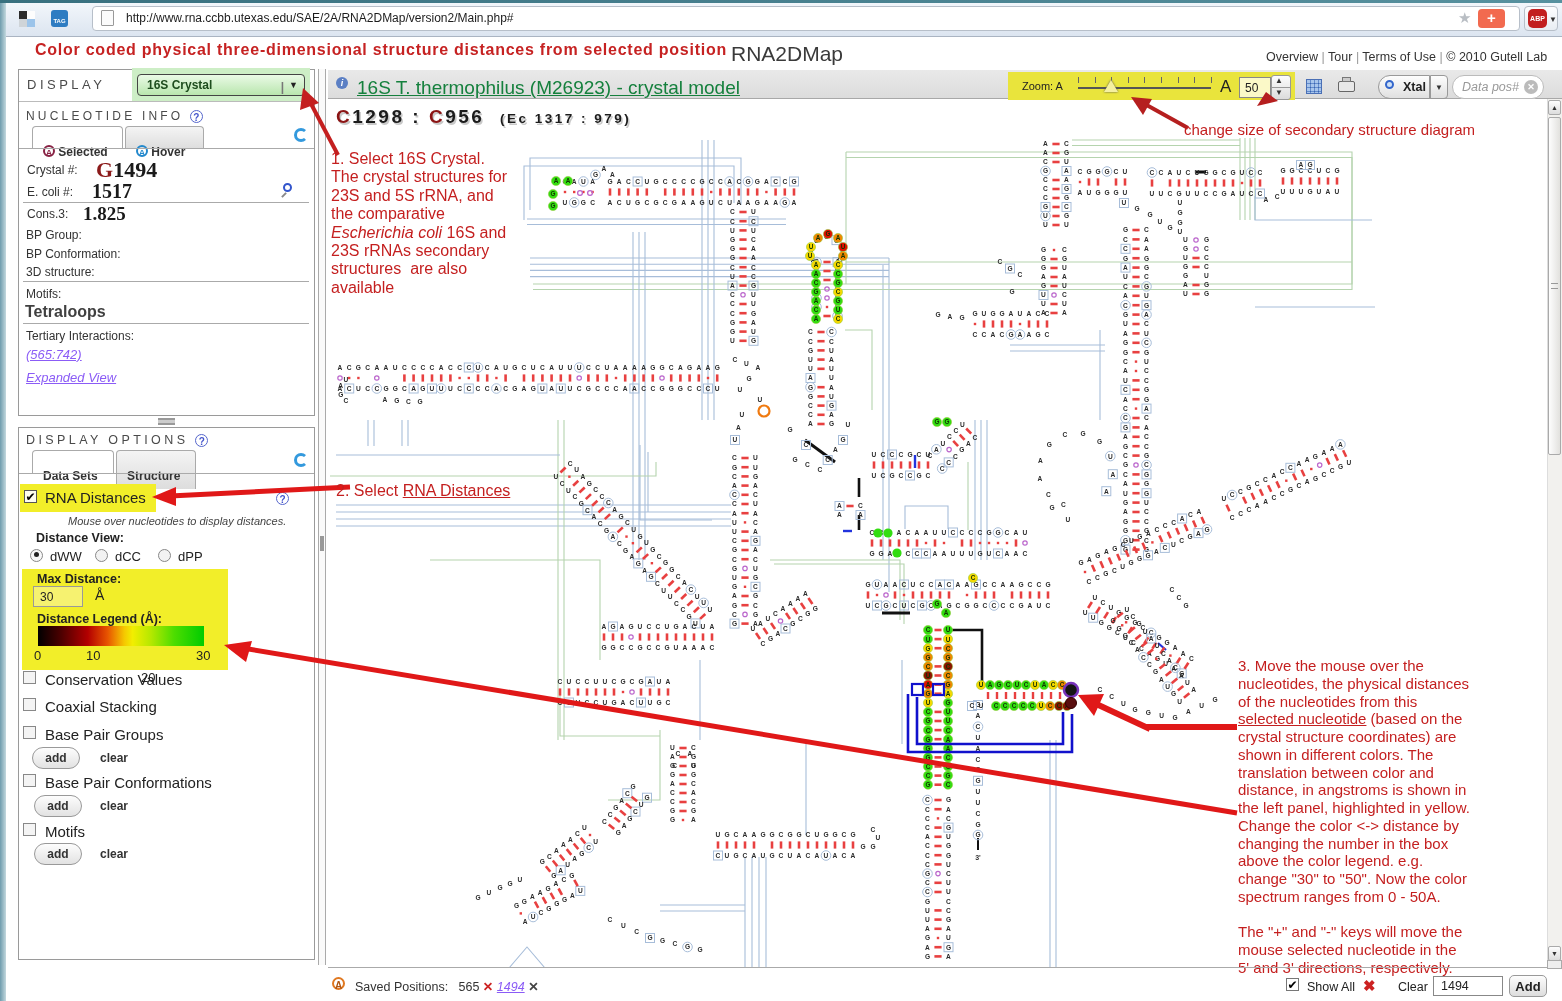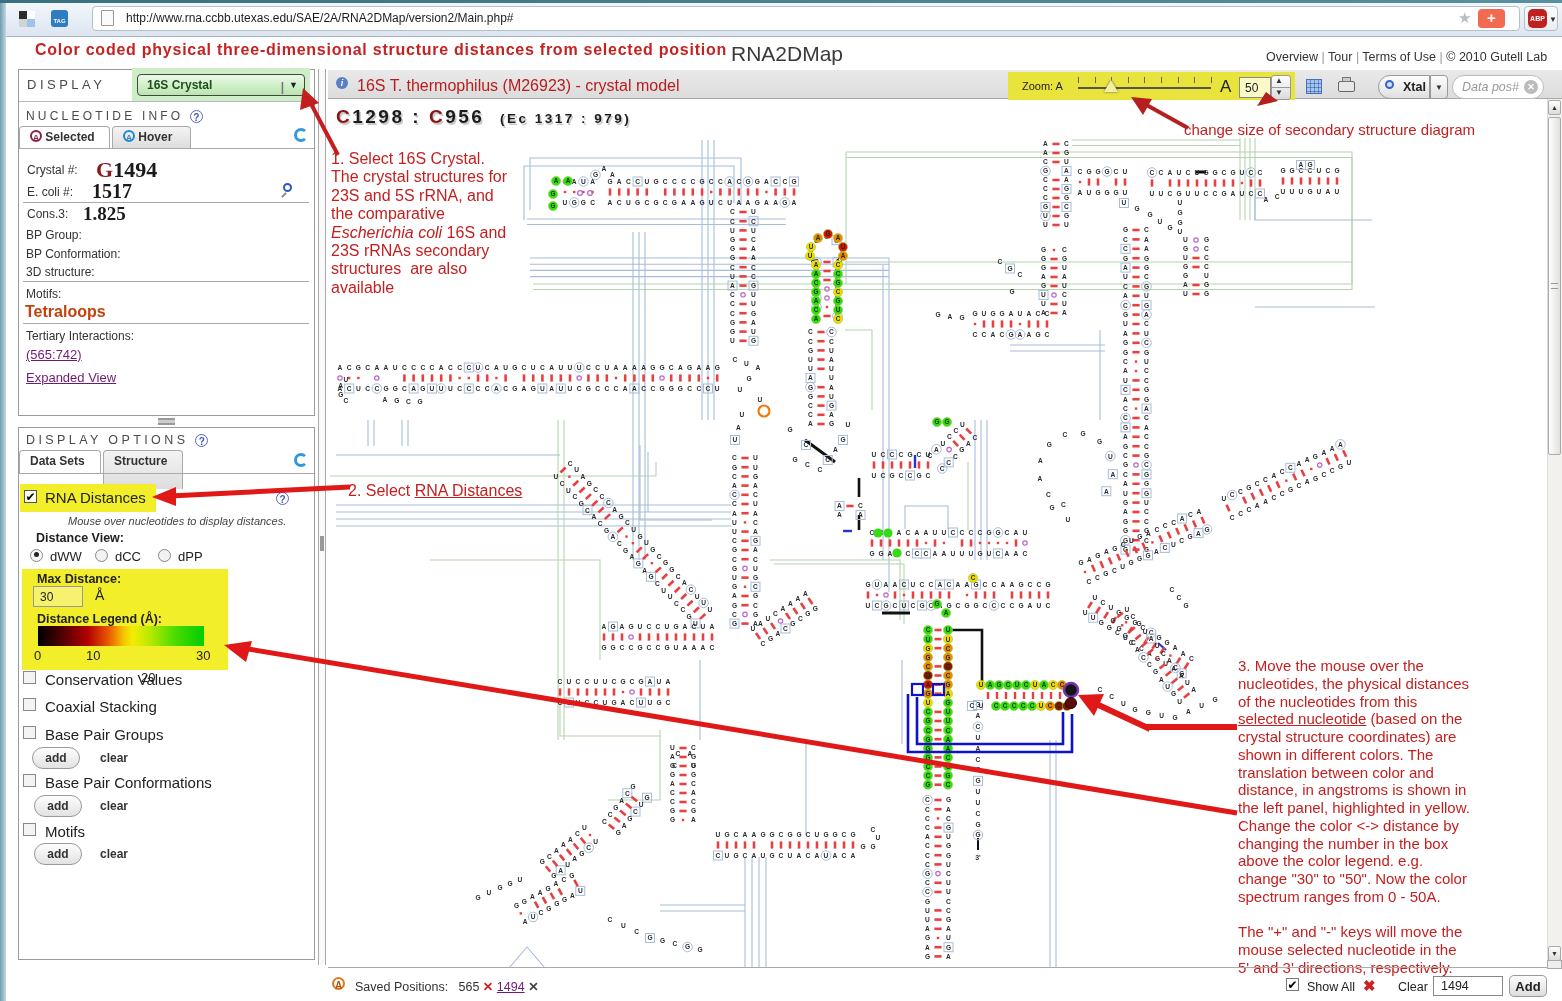--- a/index.html
+++ b/index.html
@@ -2,30 +2,30 @@
 <html><head>
 <meta charset="utf-8">
 <style>
 * { margin:0; padding:0; box-sizing:border-box; }
 body { width:1562px; height:1001px; overflow:hidden; position:relative;
   font-family:"Liberation Sans", sans-serif; background:#fff; }
 .abs { position:absolute; }
 .panel { position:absolute; border:1px solid #9a9a9a; background:#fff; }
 .sechead { color:#4a4a4a; font-size:14.5px; letter-spacing:3px; white-space:nowrap; }
 .tab { display:inline-block; border:1px solid #aaa; border-bottom:none;
-  border-radius:4px 4px 0 0; padding:3px 10px 4px; font-size:12px; font-weight:bold;
-  background:linear-gradient(#f4f4f4,#ddd); color:#333; }
+  border-radius:4px 4px 0 0; padding:18px 10px 4px; font-size:12px; font-weight:bold;
+  background:linear-gradient(#f4f4f4,#ddd); color:#333;margin-left:13px; }
 .tab.active { background:#fff; }
 .qicon { display:inline-block; width:13px; height:13px; border:1.5px solid #5566cc;
   border-radius:50%; color:#4455cc; font-size:10px; font-weight:bold; text-align:center;
   line-height:13px; vertical-align:middle; }
 .cb { position:absolute; width:13px; height:13px; border:1px solid #888; background:#f4f4f4; }
 .lbl { position:absolute; font-size:15px; color:#222; }
 .redtext { position:absolute; color:#c41f1f; font-size:16px; line-height:18.4px; }
-a { color:#701a75; }
+a { color:#8b5cf6;font-style:italic; }
 </style>
 </head>
 <body>
 
 <div class="abs" style="left:0;top:0;width:1562px;height:3px;background:linear-gradient(90deg,#38707f,#57919f);"></div>
 
 <div class="abs" style="left:0;top:3px;width:6px;height:998px;background:linear-gradient(90deg,#6f9cad,#c3d8de);"></div>
 
 <div class="abs" style="left:6px;top:3px;width:1556px;height:34px;background:linear-gradient(#f2f6fb,#dce5f0);border-bottom:1px solid #aab4c2;"></div>
 
@@ -86,21 +86,21 @@
 
 <div class="abs" style="left:26px;top:228px;font-size:12px;color:#333;">BP Group:</div>
 
 <div class="abs" style="left:26px;top:247px;font-size:12px;color:#333;">BP Conformation:</div>
 
 <div class="abs" style="left:26px;top:265px;font-size:12px;color:#333;">3D structure:</div>
 <div class="abs" style="left:23px;top:281px;width:286px;height:1px;background:#aaa;"></div>
 
 <div class="abs" style="left:26px;top:287px;font-size:12px;color:#333;">Motifs:</div>
 
-<div class="abs" style="left:25px;top:303px;font-size:16px;font-weight:bold;color:#c2410c;">Tetraloops</div>
+<div class="abs" style="left:25px;top:303px;font-size:16px;font-weight:bold;color:#404040;">Tetraloops</div>
 <div class="abs" style="left:23px;top:323px;width:286px;height:1px;background:#aaa;"></div>
 
 <div class="abs" style="left:26px;top:329px;font-size:12px;color:#333;">Tertiary Interactions:</div>
 
 <div class="abs" style="left:26px;top:347px;font-size:13px;"><a href="#">(565:742)</a></div>
 
 <div class="abs" style="left:26px;top:370px;font-size:13px;"><a href="#">Expanded View</a></div>
 
 <div class="abs" style="left:158px;top:418px;width:17px;height:7px;border-top:2px solid #999;border-bottom:2px solid #999;background:#ccc;"></div>
 
@@ -182,21 +182,21 @@
 <div class="abs" style="left:100px;top:847px;font-size:12px;font-weight:bold;color:#333;">clear</div>
 
 <div class="abs" style="left:318px;top:69px;width:8px;height:896px;border-left:1px solid #aaa;border-right:1px solid #aaa;background:#fafafa;"></div>
 
 <div class="abs" style="left:320px;top:536px;width:4px;height:15px;border-left:2px solid #999;border-right:2px solid #999;"></div>
 
 <div class="abs" style="left:328px;top:70px;width:1234px;height:29px;background:linear-gradient(#e9e9e9,#dcdcdc);border-bottom:1px solid #a8a8a8;"></div>
 
 <div class="abs" style="left:336px;top:77px;width:12px;height:12px;border-radius:50%;background:#5b7fc4;color:#fff;font-size:9px;font-style:italic;font-weight:bold;text-align:center;line-height:12px;">i</div>
 
-<div class="abs" style="left:357px;top:77px;font-size:16px;color:#b91c1c;">16S T. thermophilus (M26923) - crystal model</div>
+<div class="abs" style="left:357px;top:77px;font-size:19px;color:#15803d;text-decoration:underline;">16S T. thermophilus (M26923) - crystal model</div>
 
 <div class="abs" style="left:1008px;top:72px;width:287px;height:28px;background:#e9e43c;"></div>
 
 <div class="abs" style="left:1022px;top:80px;font-size:11px;color:#222;">Zoom: A</div>
 
 <div class="abs" style="left:1078px;top:87px;width:133px;height:1.5px;background:#555;"></div>
 
 <div class="abs" style="left:1078px;top:77px;width:134px;height:6px;background:repeating-linear-gradient(90deg,#666 0 1px,transparent 1px 16.6px);"></div>
 
 <div class="abs" style="left:1104px;top:80px;width:0;height:0;border-left:7px solid transparent;border-right:7px solid transparent;border-bottom:12px solid #f5f0a0;filter:drop-shadow(0 0 1px #555);"></div>
@@ -2465,21 +2465,21 @@
       <path d="M1131 97 L1152 99 L1143 115 Z" fill="#b51f1f"></path>
     </g>
 
 <g>
       <path d="M1257 106 L1278 101 L1266 92 Z" fill="#b51f1f"></path>
     </g>
 </svg>
 
 <div class="redtext" style="left:331px;top:150px;white-space:nowrap;">1. Select 16S Crystal.<br>The crystal structures for<br>23S and 5S rRNA, and<br>the comparative<br><i>Escherichia coli</i> 16S and<br>23S rRNAs secondary<br>structures&nbsp; are also<br>available</div>
 
-<div class="redtext" style="left:348px;top:482px;">2. Select <span style="text-decoration:underline;">RNA Distances</span></div>
+<div class="redtext" style="left:336px;top:482px;">2. Select <span style="text-decoration:underline;">RNA Distances</span></div>
 
 <div class="redtext" style="left:1184px;top:121px;font-size:15px;">change size of secondary structure diagram</div>
 
 <div class="redtext" style="left:1238px;top:657px;white-space:nowrap;font-size:15px;line-height:17.75px;">3. Move the mouse over the<br>nucleotides, the physical distances<br>of the nucleotides from this<br><span style="text-decoration:underline;">selected nucleotide</span> (based on the<br>crystal structure coordinates) are<br>shown in different colors. The<br>translation between color and<br>distance, in angstroms is shown in<br>the left panel, highlighted in yellow.<br>Change the color &lt;-&gt; distance by<br>changing the number in the box<br>above the color legend. e.g.<br>change "30" to "50". Now the color<br>spectrum ranges from 0 - 50A.<br><br>The "+" and "-" keys will move the<br>mouse selected nucleotide in the<br>5' and 3' directions, respectively.</div>
 
 <div class="abs" style="left:328px;top:967px;width:1234px;height:1px;background:#aaa;"></div>
 
 <div class="abs" style="left:332px;top:977px;width:13px;height:13px;border:2px solid #e07820;border-radius:50%;color:#b05510;font-size:10px;font-weight:bold;text-align:center;line-height:13px;">A</div>
 
 <div class="abs" style="left:355px;top:979px;font-size:12.5px;color:#333;">Saved Positions: &nbsp;&nbsp;565 <span style="color:#cc2222;font-weight:bold;">✕</span> <a href="#">1494</a> <span style="color:#444;font-weight:bold;">✕</span></div>

